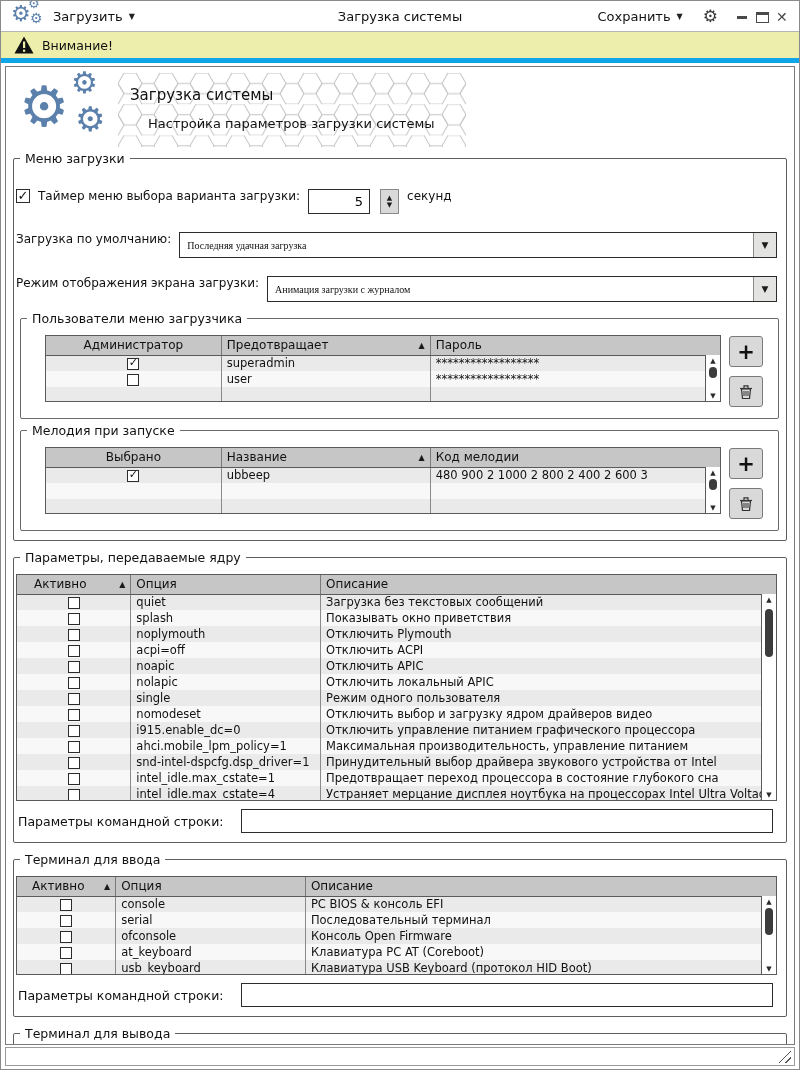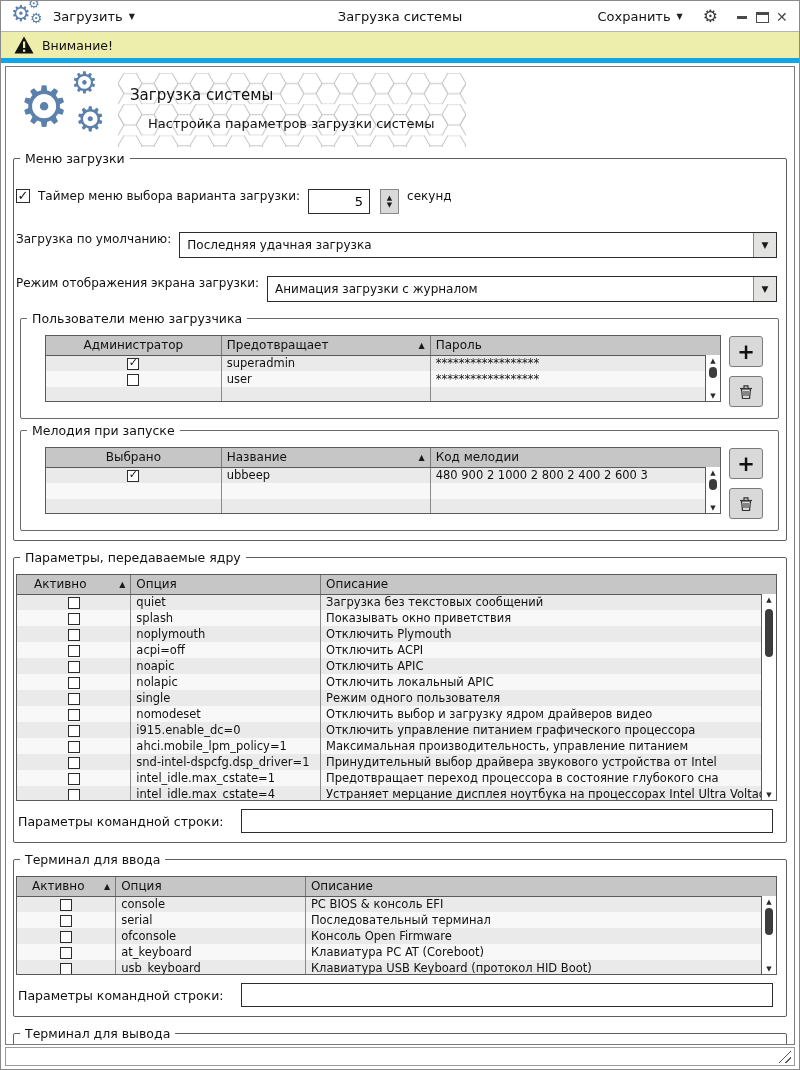--- a/index.html
+++ b/index.html
@@ -49,21 +49,21 @@
   .ctl-row { display:flex; align-items:flex-start; margin:18px 2px 9px 2px; gap:8px; }
   .cb { width:14px; height:14px; border:1.5px solid #2c2c2c; background:#fff; display:inline-flex;
     align-items:center; justify-content:center; font-size:13px; line-height:13px; flex:0 0 14px; }
   .cb.checked::after { content:"✓"; font-weight:bold; margin-top:-2px; }
   .spinval { width:62px; height:25px; border:1.5px solid #2c2c2c; text-align:right;
     padding:0 6px; font-size:13px; font-family:inherit; background:#fff; }
   .spinbtn { width:19px; height:25px; background:#d9d9d9; border:1px solid #8a8a8a; margin-left:2px;
     display:flex; flex-direction:column; align-items:center; justify-content:center; font-size:7px; line-height:7px; color:#1a1a1a; }
   .combo { flex:1 1 auto; height:26px; border:1.5px solid #2c2c2c; background:#fff;
     display:flex; align-items:center; }
-  .combo .val { flex:1; padding:0 7px; font-size:12px; white-space:nowrap; overflow:hidden; }
+  .combo .val { flex:1; padding:0 7px; font-size:10px; white-space:nowrap; overflow:hidden;font-family:Liberation Serif, serif; }
   .combo .drop { width:23px; align-self:stretch; background:#e3e3e1; border-left:1px solid #8a8a8a;
     display:flex; align-items:center; justify-content:center; font-size:9px; color:#1a1a1a; }
   
   .tbl-block { display:flex; gap:8px; margin:4px 6px 4px 24px; }
   .tablewrap { position:relative; flex:1 1 auto; border:1px solid #5a5a5a; background:#fff; overflow:hidden; }
   table { width:100%; border-collapse:collapse; table-layout:fixed; }
   th { background:#c6c6c6; font-weight:normal; font-size:12px; height:19px;
     border-right:1px solid #7a7a7a; border-bottom:1px solid #5a5a5a; padding:0 5px; text-align:left; }
   th:last-child { border-right:none; }
   th .thflex { display:flex; align-items:center; }

